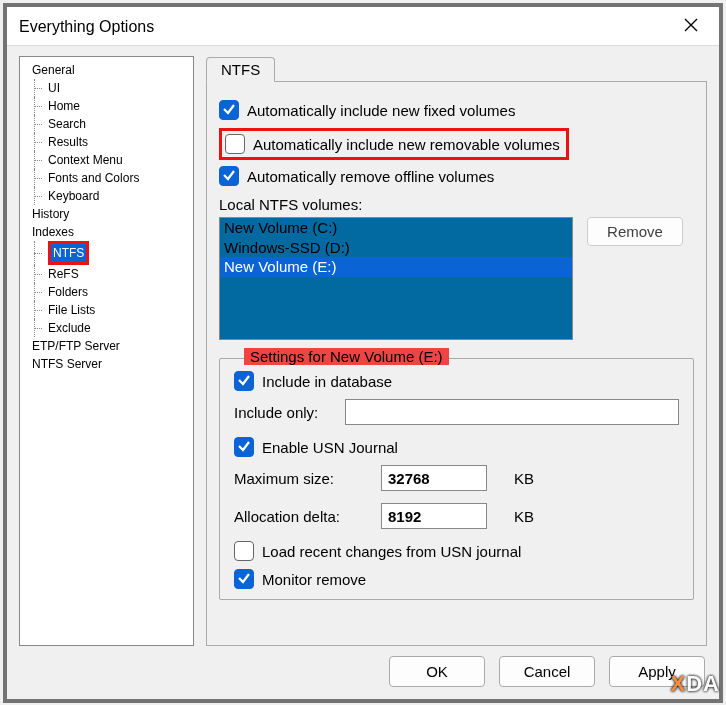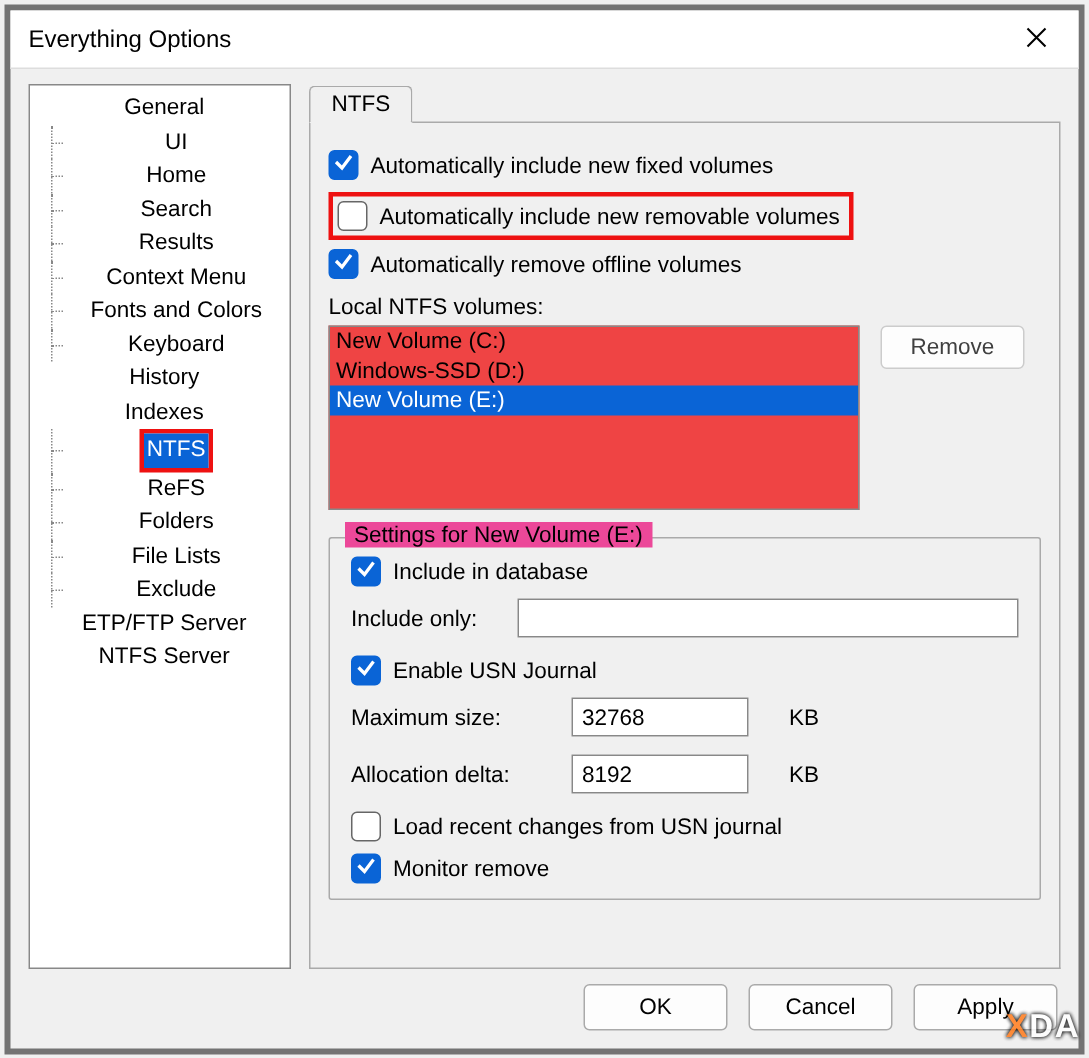--- a/index.html
+++ b/index.html
@@ -50,23 +50,22 @@
       padding: 10px 12px 0 12px;
       gap: 12px;
       min-height: 0;
     }
     .tree {
       width: 175px;
       background: #fff;
       border: 1px solid #888;
       padding: 4px 0;
       overflow: auto;
-      font-size: 15px;
+      font-size: 12px;
       line-height: 1.5;
-      text-align: center;
     }
     .tree-node {
       padding: 0 6px;
       white-space: nowrap;
       cursor: default;
       position: relative;
     }
     .tree-node.lvl0 { padding-left: 12px; }
     .tree-node.lvl1 { padding-left: 28px; }
     .tree-node.lvl1::before {
@@ -156,21 +155,21 @@
     .section-label {
       margin: 10px 0 4px 0;
     }
     .vol-row {
       display: flex;
       gap: 14px;
       align-items: flex-start;
     }
     .vol-list {
       border: 1px solid #888;
-      background: #ef4444;
+      background: #0369a1;
       width: 354px;
       height: 123px;
       font-size: 15px;
       overflow: auto;
     }
     .vol-item {
       padding: 0 4px;
       line-height: 1.3;
       cursor: default;
     }
@@ -196,40 +195,40 @@
     .fieldset {
       border: 1px solid #aaa;
       border-radius: 2px;
       margin-top: 18px;
       padding: 12px 14px 10px 14px;
       position: relative;
     }
     .fieldset-legend {
       position: absolute;
       top: -11px;
-      left: 10px;
-      background: #ec4899;
+      left: 24px;
+      background: #ef4444;
       padding: 0 6px;
       font-size: 15px;
     }
     .field-row {
       display: flex;
       align-items: center;
       gap: 27px;
       margin-bottom: 12px;
     }
     .text-input {
       border: 1px solid #888;
       background: #fff;
       height: 26px;
       padding: 2px 6px;
       font-size: 15px;
     }
     .text-input.w-long { flex: 1; }
-    .text-input.w-num { width: 118px; }
+    .text-input.w-num { width: 106px; font-weight: bold; }
     .field-label { min-width: 120px; }
     .footer {
       display: flex;
       justify-content: flex-end;
       gap: 14px;
       padding: 10px 14px 12px 0;
       border-top: none;
     }
     .footer .btn { min-width: 96px; padding: 6px 0; }
     .watermark {

